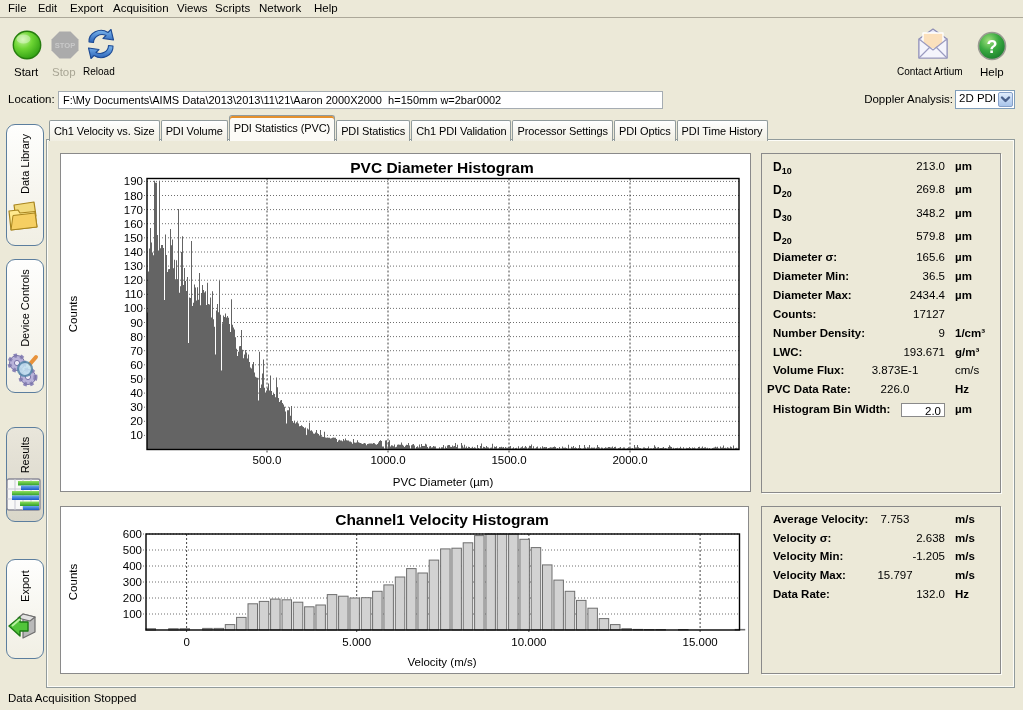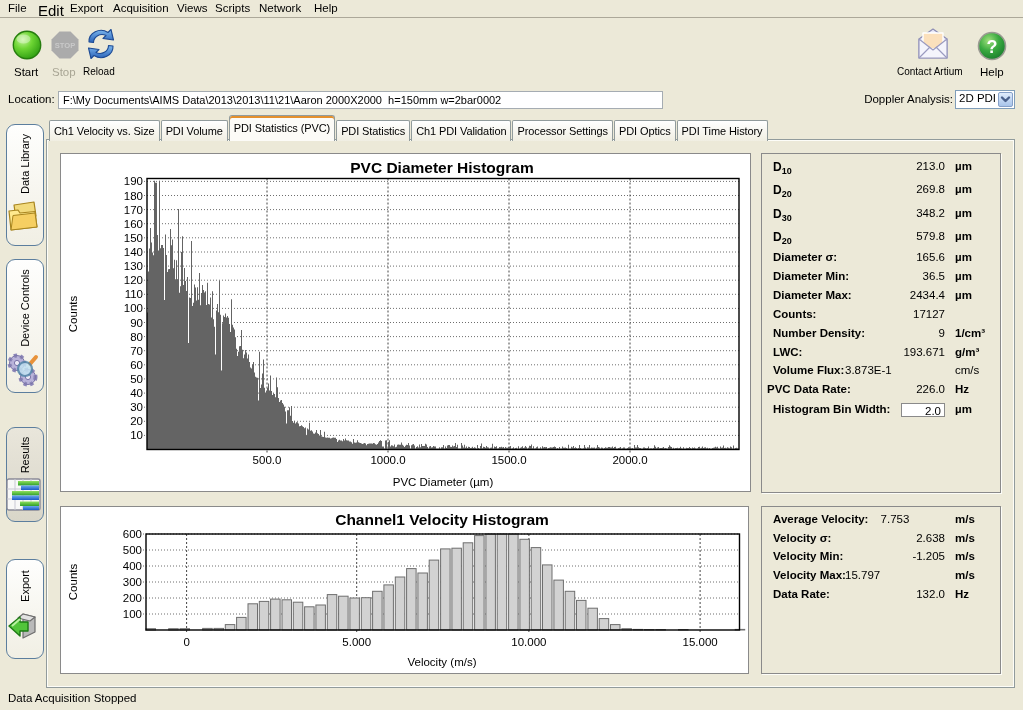--- a/index.html
+++ b/index.html
@@ -1,20 +1,20 @@
 <!DOCTYPE html>
 <html><head><meta charset="utf-8">
 <style>
 html,body{margin:0;padding:0;width:1023px;height:710px;background:#ece9d8;font-family:"Liberation Sans",sans-serif;font-size:11.5px;color:#000;overflow:hidden}
 .abs{position:absolute}
 </style></head>
 <body>
 
 <span style="position:absolute;left:8px;top:2px;font-size:11.5px">File</span>
-<span style="position:absolute;left:38px;top:2px;font-size:15px">Edit</span>
+<span style="position:absolute;left:38px;top:2px;font-size:11px">Edit</span>
 <span style="position:absolute;left:70px;top:2px;font-size:11.5px">Export</span>
 <span style="position:absolute;left:113px;top:2px;font-size:11.5px">Acquisition</span>
 <span style="position:absolute;left:177px;top:2px;font-size:11.5px">Views</span>
 <span style="position:absolute;left:215px;top:2px;font-size:11.5px">Scripts</span>
 <span style="position:absolute;left:259px;top:2px;font-size:11.5px">Network</span>
 <span style="position:absolute;left:314px;top:2px;font-size:11.5px">Help</span>
 <div class="abs" style="left:0;top:17px;width:1023px;height:1px;background:#aca899"></div>
 
 <svg width="30" height="30" viewBox="0 0 30 30" style="position:absolute;left:12px;top:30px">
 <defs>
@@ -273,36 +273,36 @@
 <div style="position:absolute;left:955px;top:288.5px;font-weight:bold">µm</div>
 <div style="position:absolute;left:773px;top:307.5px;font-weight:bold"><b>Counts:</b></div>
 <div style="position:absolute;left:845px;top:307.5px;width:100px;text-align:right">17127</div>
 <div style="position:absolute;left:773px;top:326.5px;font-weight:bold"><b>Number Density:</b></div>
 <div style="position:absolute;left:845px;top:326.5px;width:100px;text-align:right">9</div>
 <div style="position:absolute;left:955px;top:326.5px;font-weight:bold">1/cm³</div>
 <div style="position:absolute;left:773px;top:345.5px;font-weight:bold"><b>LWC:</b></div>
 <div style="position:absolute;left:845px;top:345.5px;width:100px;text-align:right">193.671</div>
 <div style="position:absolute;left:955px;top:345.5px;font-weight:bold">g/m³</div>
 <div style="position:absolute;left:773px;top:364px;font-weight:bold"><b>Volume Flux:</b></div>
-<div style="position:absolute;left:845px;top:364px;width:100px;text-align:left">3.873E-1</div>
+<div style="position:absolute;left:845px;top:364px;width:100px;text-align:center">3.873E-1</div>
 <div style="position:absolute;left:955px;top:364px;font-weight:normal">cm/s</div>
 <div style="position:absolute;left:767px;top:383px;font-weight:bold"><b>PVC Data Rate:</b></div>
-<div style="position:absolute;left:845px;top:383px;width:100px;text-align:right">226.0</div>
+<div style="position:absolute;left:845px;top:383px;width:100px;text-align:center">226.0</div>
 <div style="position:absolute;left:955px;top:383px;font-weight:bold">Hz</div>
 <div style="position:absolute;left:773px;top:513px;font-weight:bold"><b>Average Velocity:</b></div>
 <div style="position:absolute;left:845px;top:513px;width:100px;text-align:center">7.753</div>
 <div style="position:absolute;left:955px;top:513px;font-weight:bold">m/s</div>
 <div style="position:absolute;left:773px;top:531.5px;font-weight:bold"><b>Velocity σ:</b></div>
 <div style="position:absolute;left:845px;top:531.5px;width:100px;text-align:right">2.638</div>
 <div style="position:absolute;left:955px;top:531.5px;font-weight:bold">m/s</div>
 <div style="position:absolute;left:773px;top:550px;font-weight:bold"><b>Velocity Min:</b></div>
 <div style="position:absolute;left:845px;top:550px;width:100px;text-align:right">-1.205</div>
 <div style="position:absolute;left:955px;top:550px;font-weight:bold">m/s</div>
 <div style="position:absolute;left:773px;top:568.5px;font-weight:bold"><b>Velocity Max:</b></div>
-<div style="position:absolute;left:845px;top:568.5px;width:100px;text-align:left">15.797</div>
+<div style="position:absolute;left:845px;top:568.5px;width:100px;text-align:center">15.797</div>
 <div style="position:absolute;left:955px;top:568.5px;font-weight:bold">m/s</div>
 <div style="position:absolute;left:773px;top:587.5px;font-weight:bold"><b>Data Rate:</b></div>
 <div style="position:absolute;left:845px;top:587.5px;width:100px;text-align:right">132.0</div>
 <div style="position:absolute;left:955px;top:587.5px;font-weight:bold">Hz</div>
 <div style="position:absolute;left:773px;top:403px;font-weight:bold">Histogram Bin Width:</div>
 <div style="position:absolute;left:901px;top:403px;width:44px;height:14px;background:#fff;border:1px solid #8a8a8a;text-align:right;line-height:14px;padding-right:3px;box-sizing:border-box">2.0</div>
 <div style="position:absolute;left:955px;top:403px;font-weight:bold">µm</div>
 
 <span class="abs" style="left:8px;top:692px;font-size:11.5px">Data Acquisition Stopped</span>
 </body></html>

